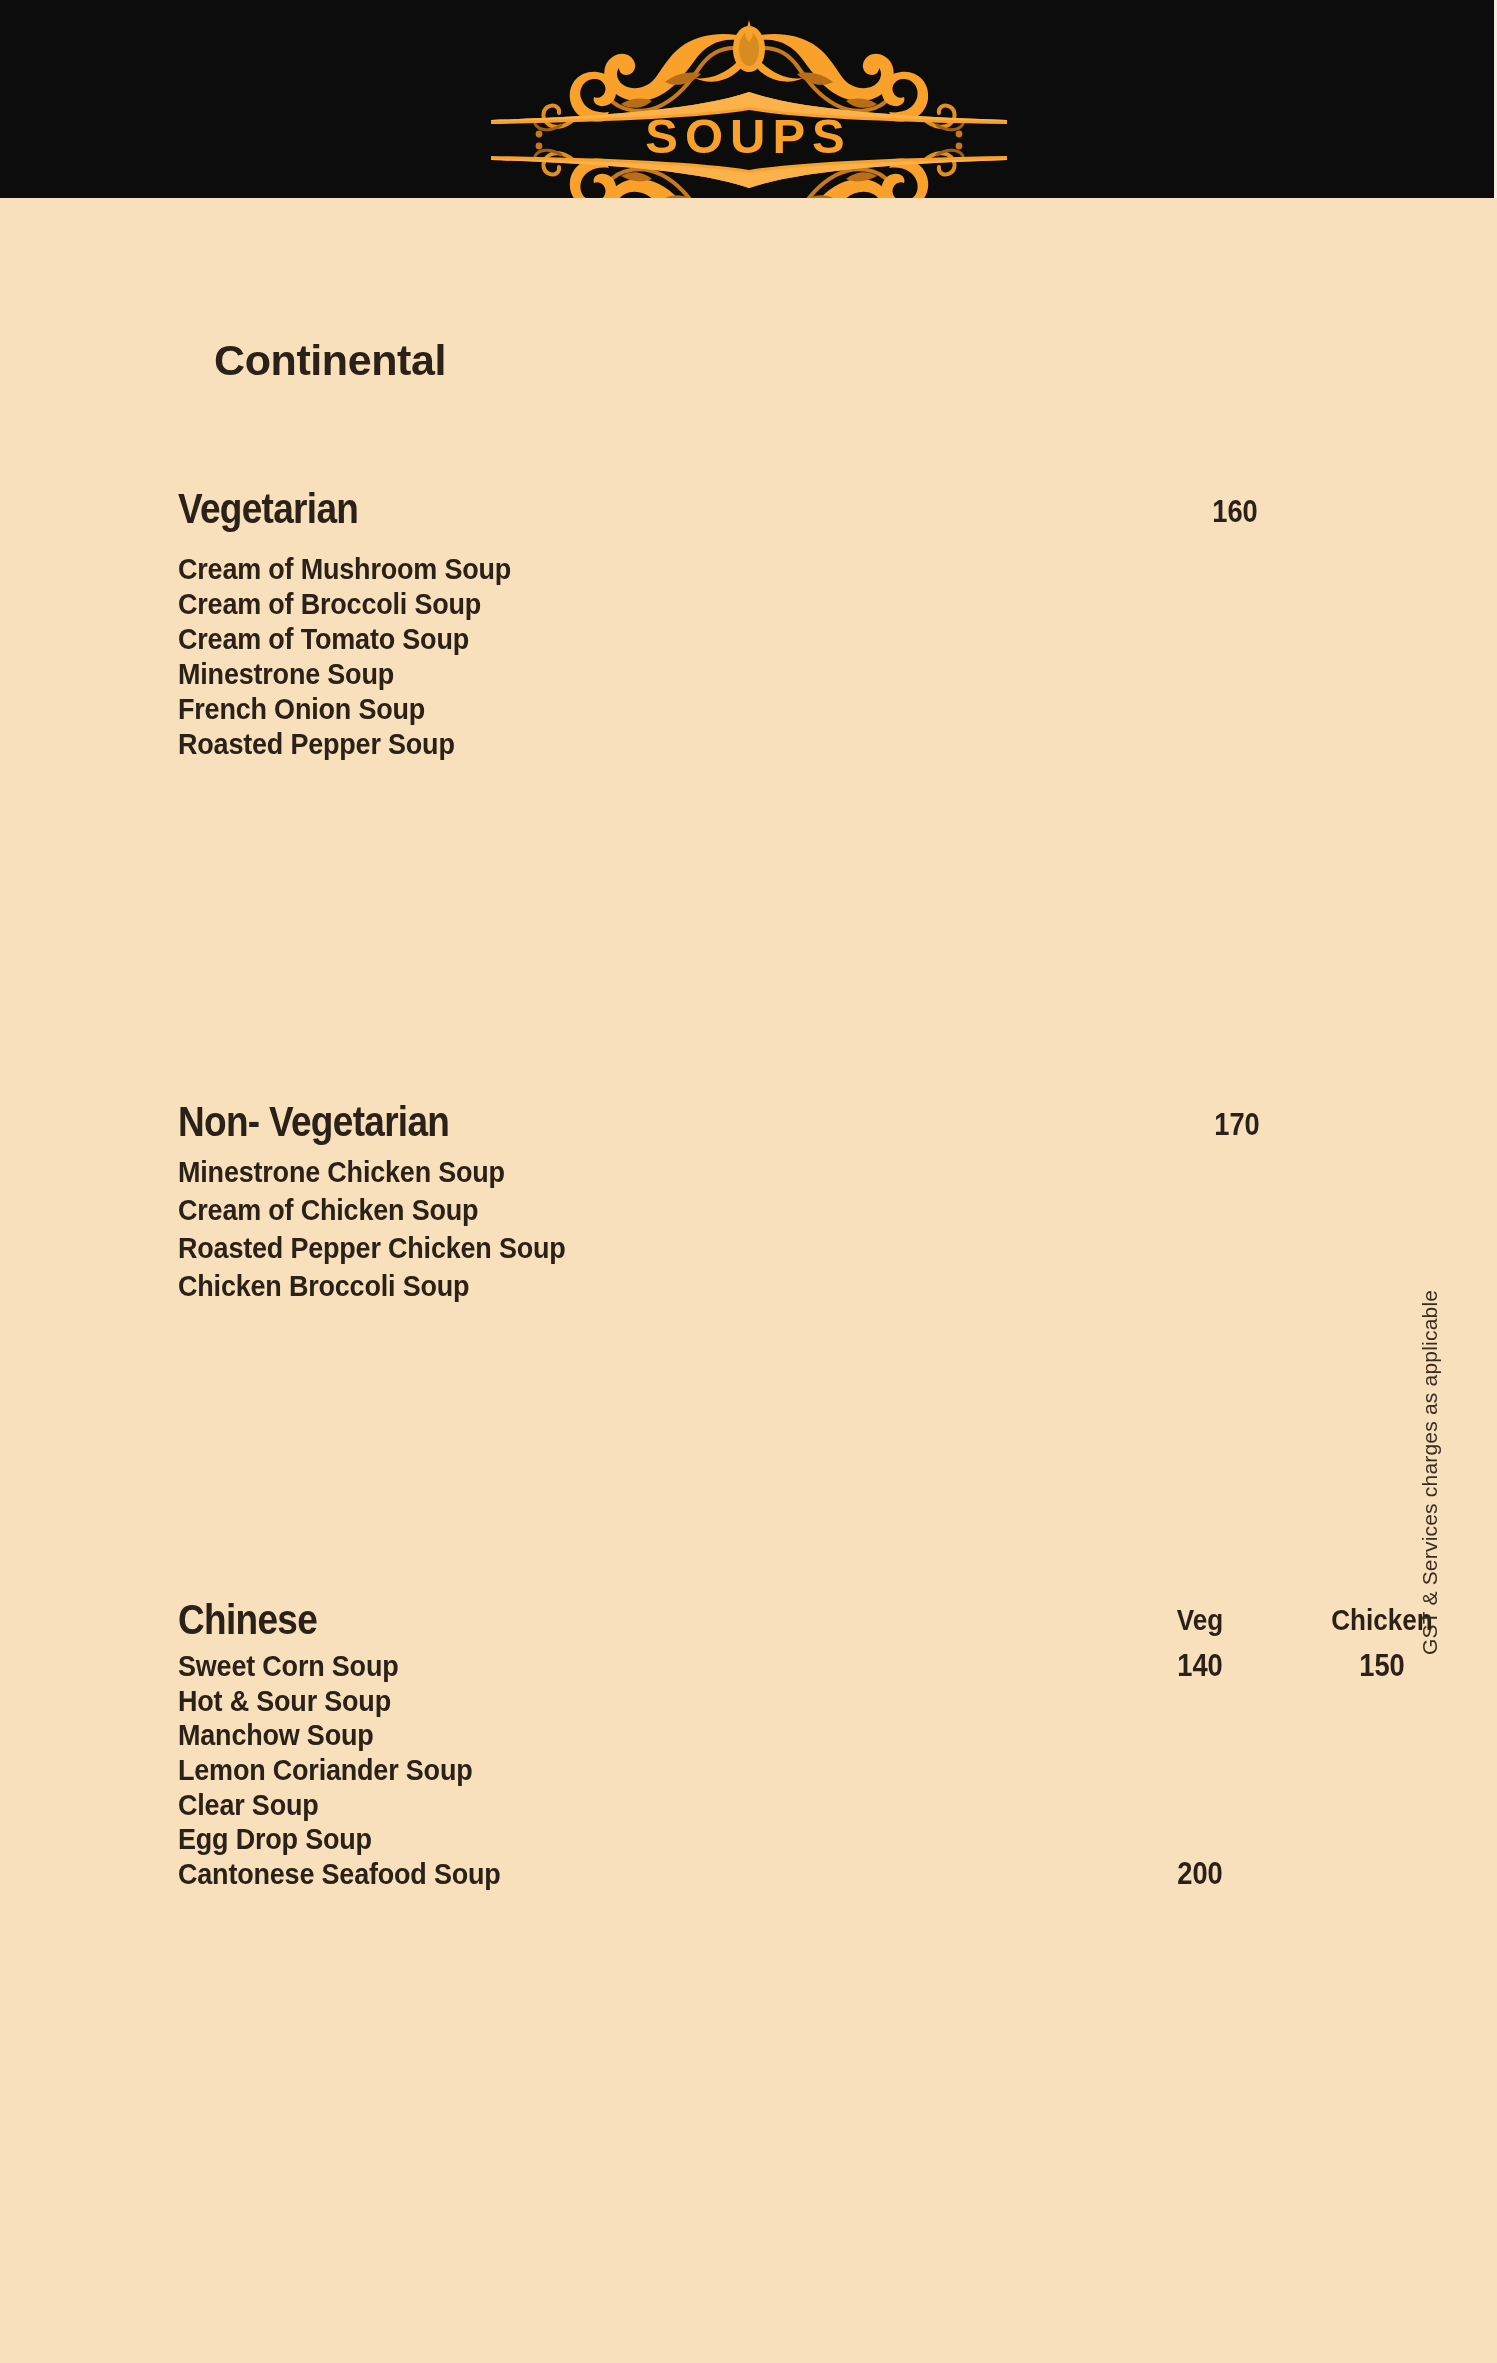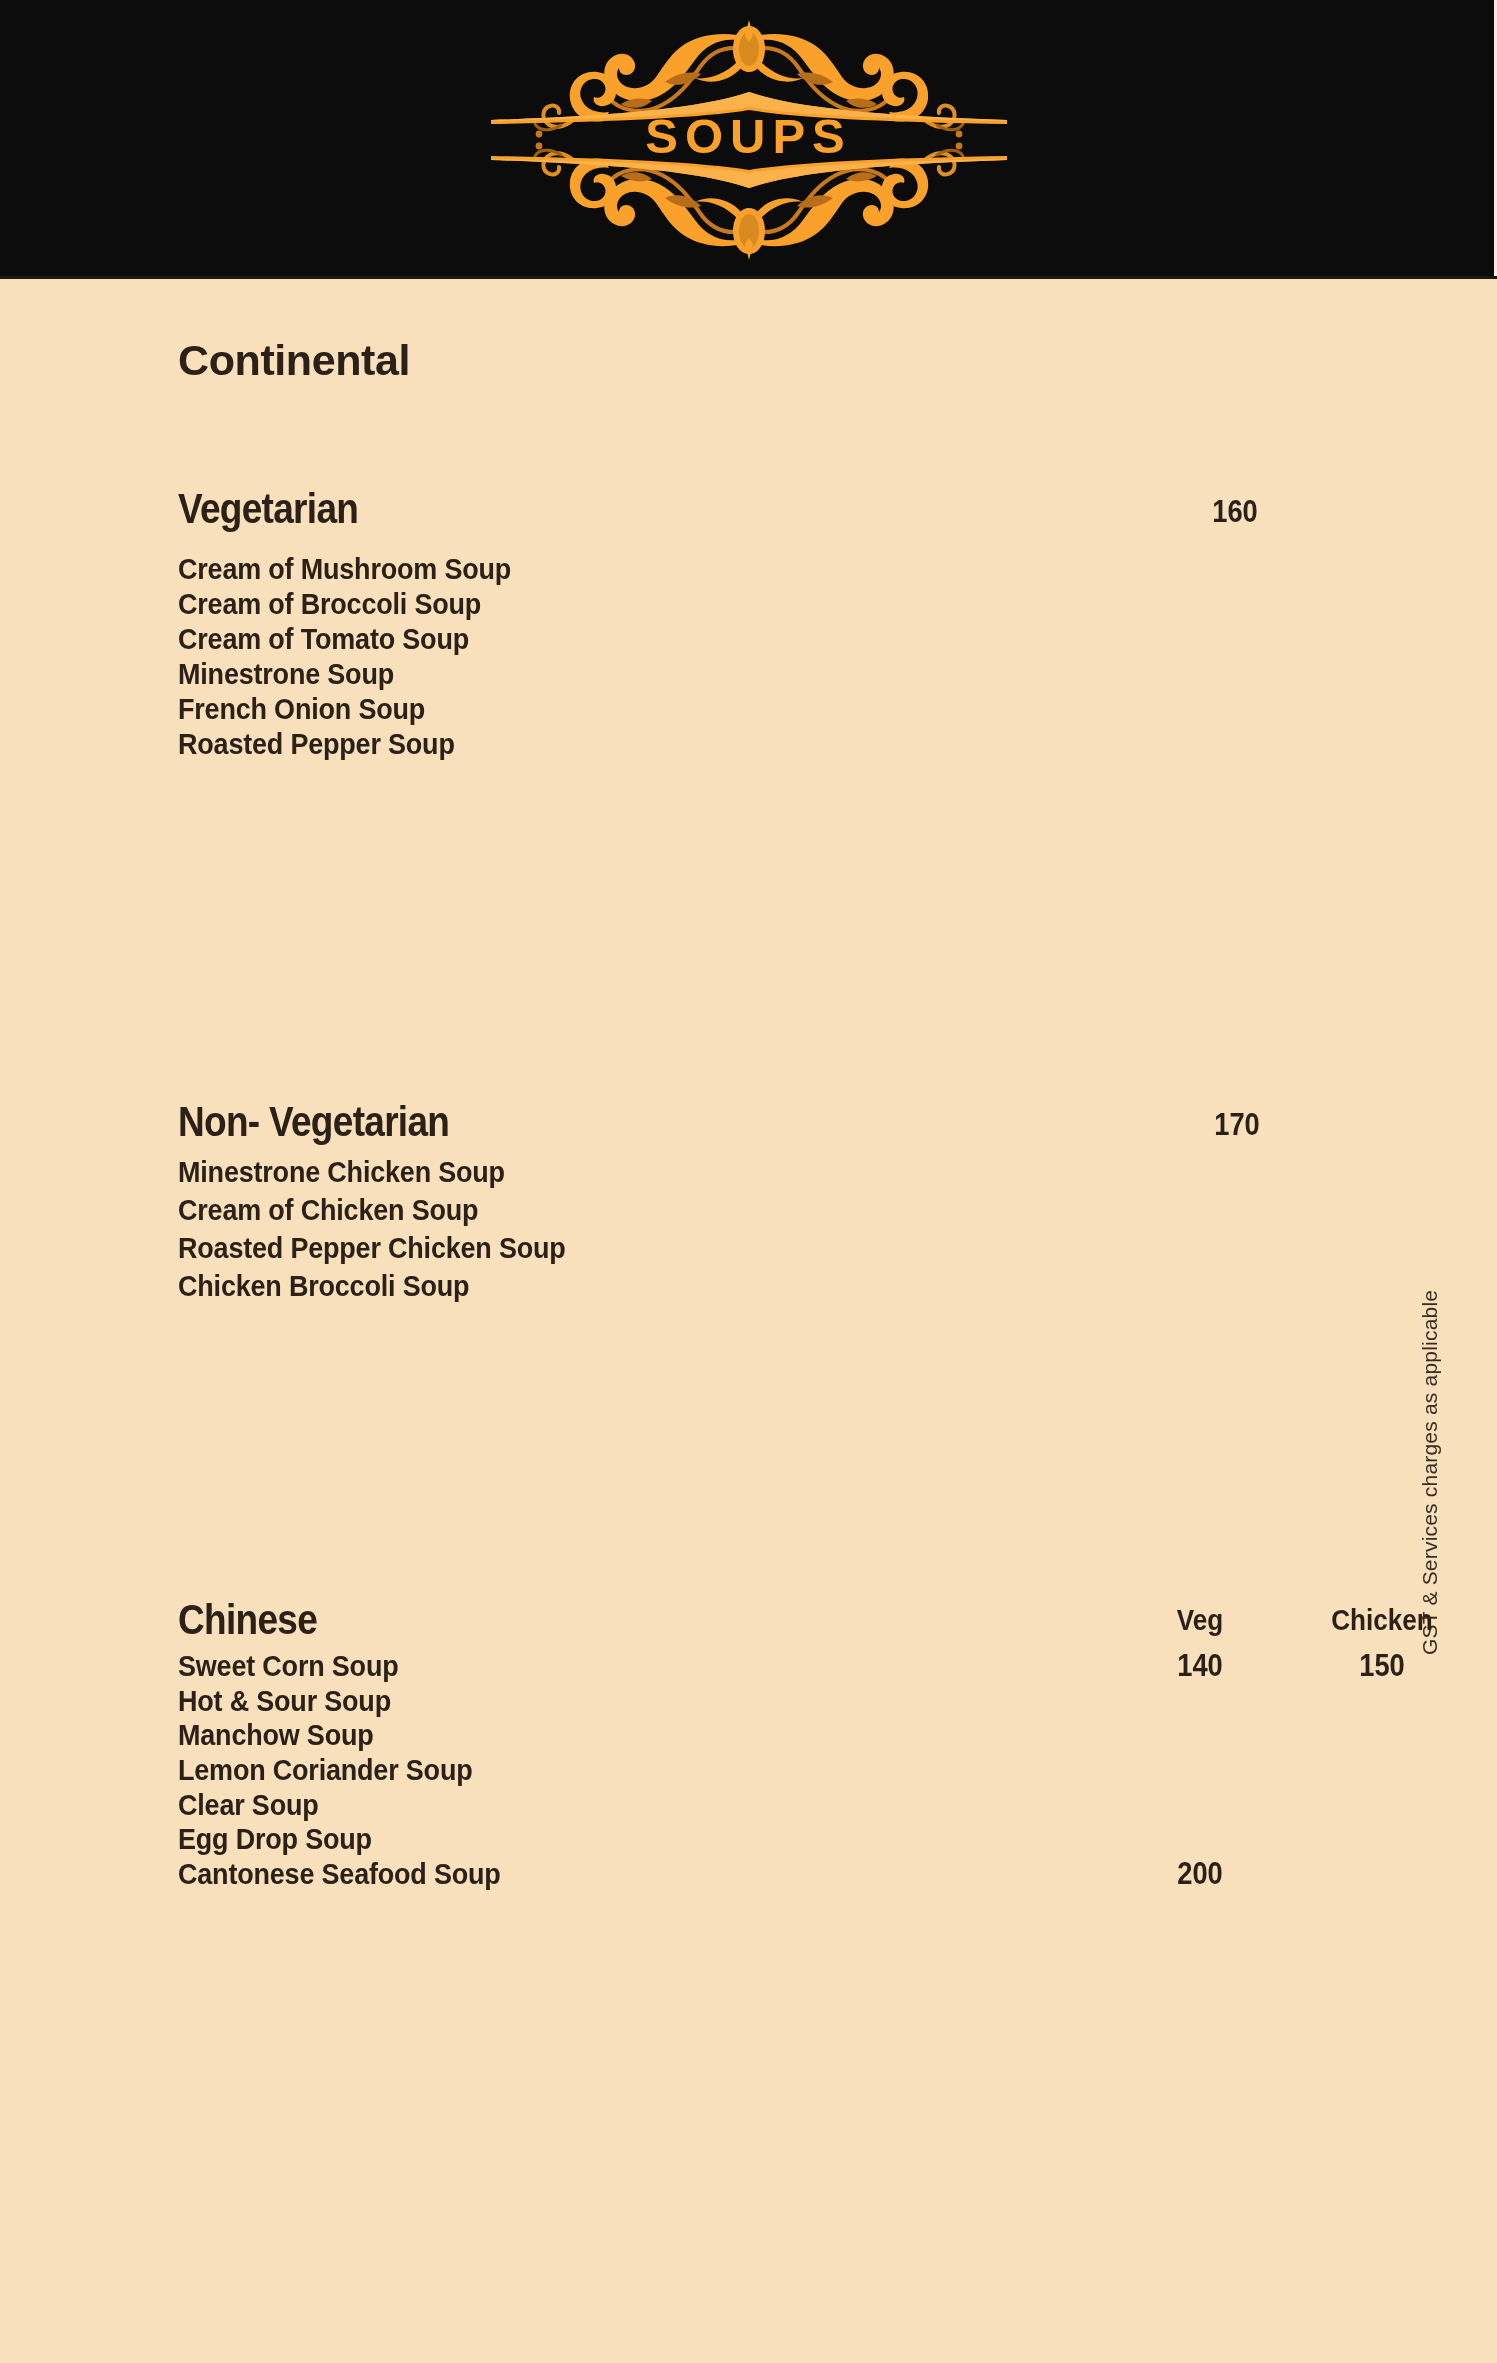--- a/index.html
+++ b/index.html
@@ -18,21 +18,21 @@
     background: #f8e0bc;
     overflow: hidden;
   }
 
   
   .header-band {
     position: absolute;
     left: 0;
     top: 0;
     width: 1497px;
-    height: 279px;
+    height: 198px;
     background: #0c0c0c;
     overflow: hidden;
   }
   .header-edge-light {
     position: absolute;
     right: 0;
     top: 0;
     width: 3px;
     height: 279px;
     background: #f3ecdf;
@@ -253,21 +253,21 @@
     </div>
 
     <div class="soups-title">SOUPS</div>
 
     <div class="header-edge-light"></div>
     <div class="header-band-baseline"></div>
   </div>
 
   <div class="body-area">
 
-    <div class="cuisine-heading" style="top:60px;">Continental</div>
+    <div class="cuisine-heading" style="top:60px;margin-left:36px;">Continental</div>
 
     <div class="section-title" style="top:208px;">Vegetarian</div>
     <div class="section-price" style="top:217px; left:1170px; width:130px;">160</div>
 
     <div class="item-name" style="top:276px;">Cream of Mushroom Soup</div>
     <div class="item-name" style="top:311px;">Cream of Broccoli Soup</div>
     <div class="item-name" style="top:346px;">Cream of Tomato Soup</div>
     <div class="item-name" style="top:381px;">Minestrone Soup</div>
     <div class="item-name" style="top:416px;">French Onion Soup</div>
     <div class="item-name" style="top:451px;">Roasted Pepper Soup</div>

